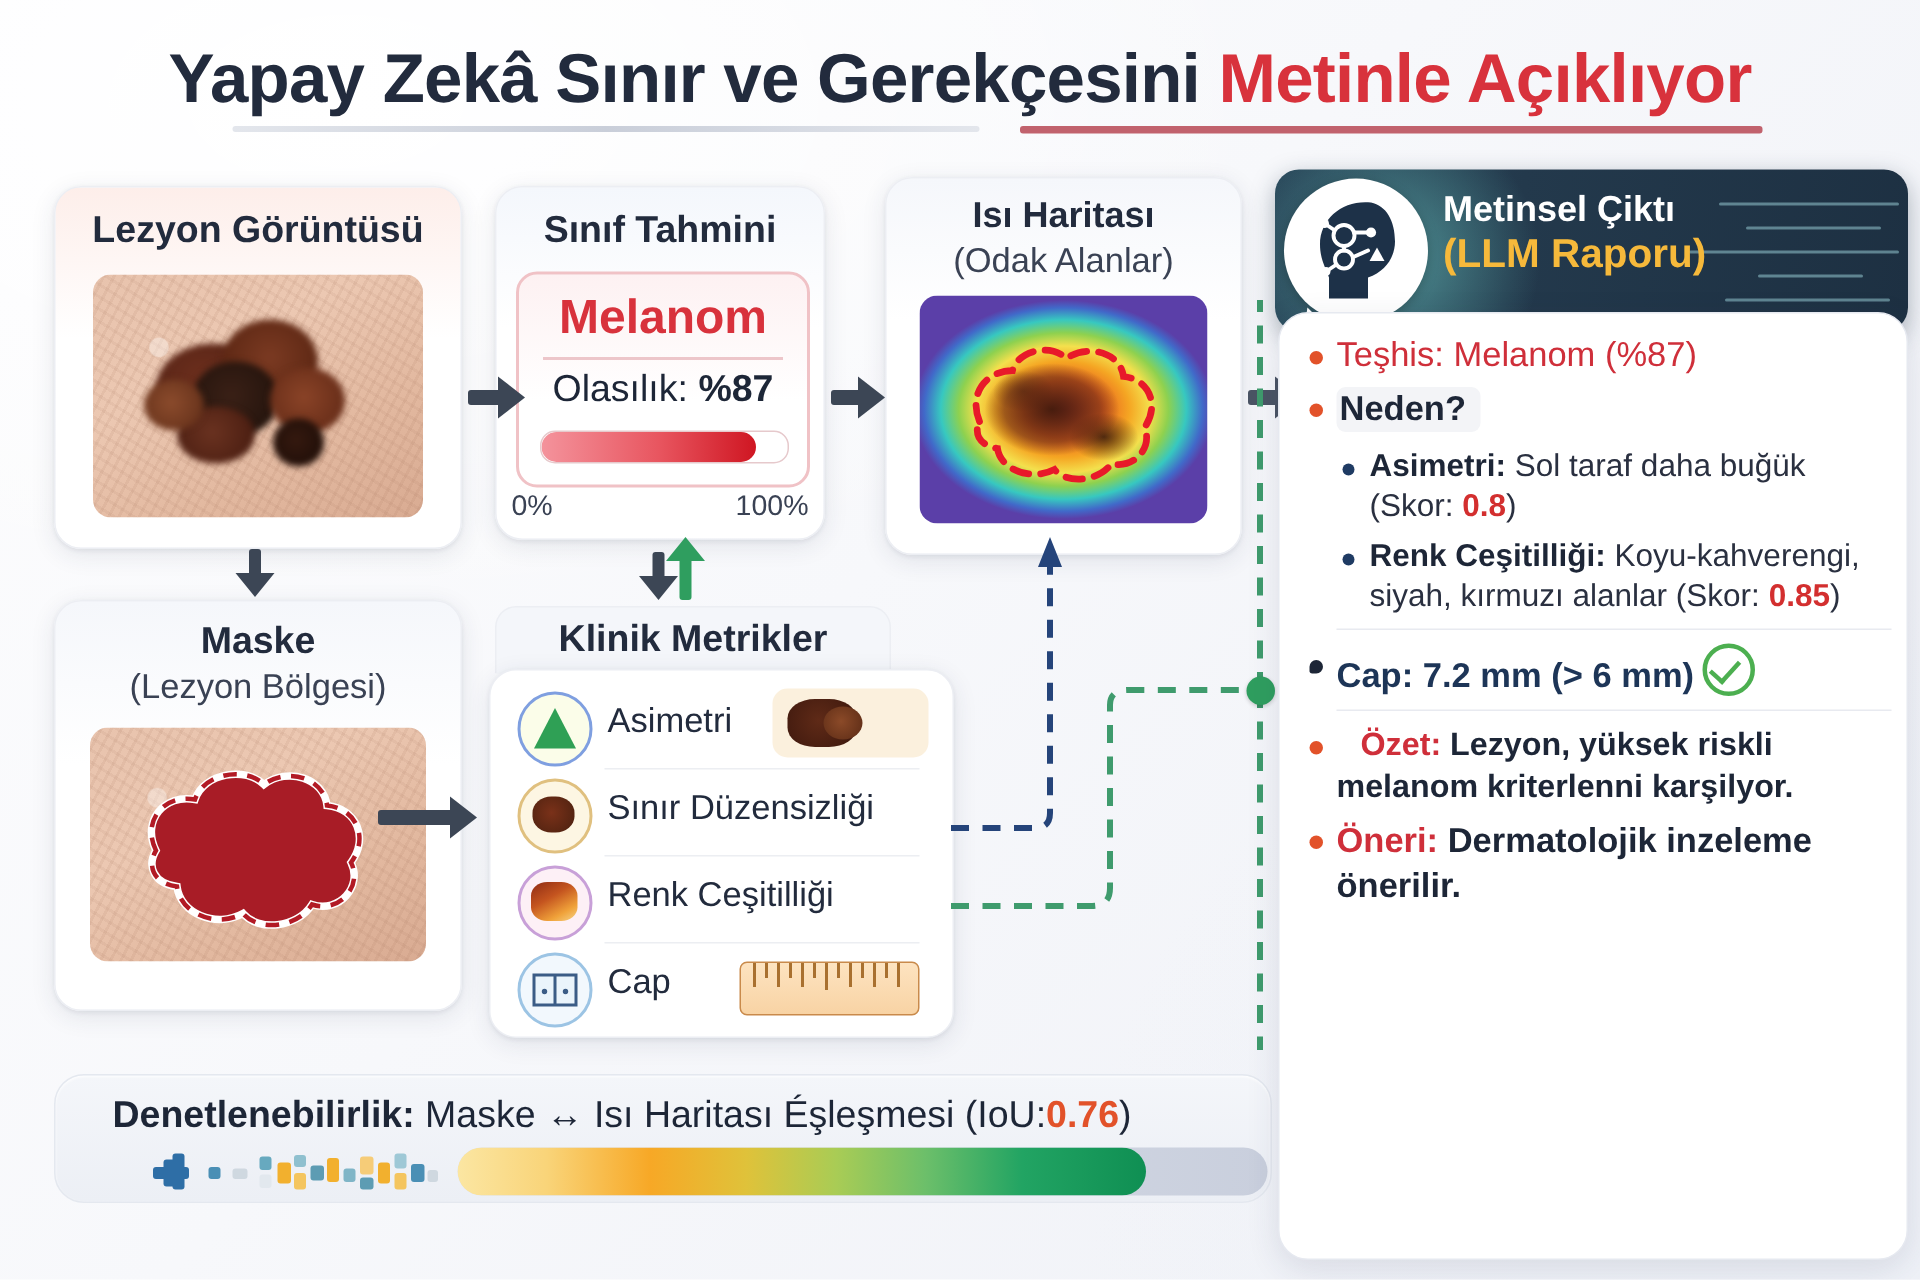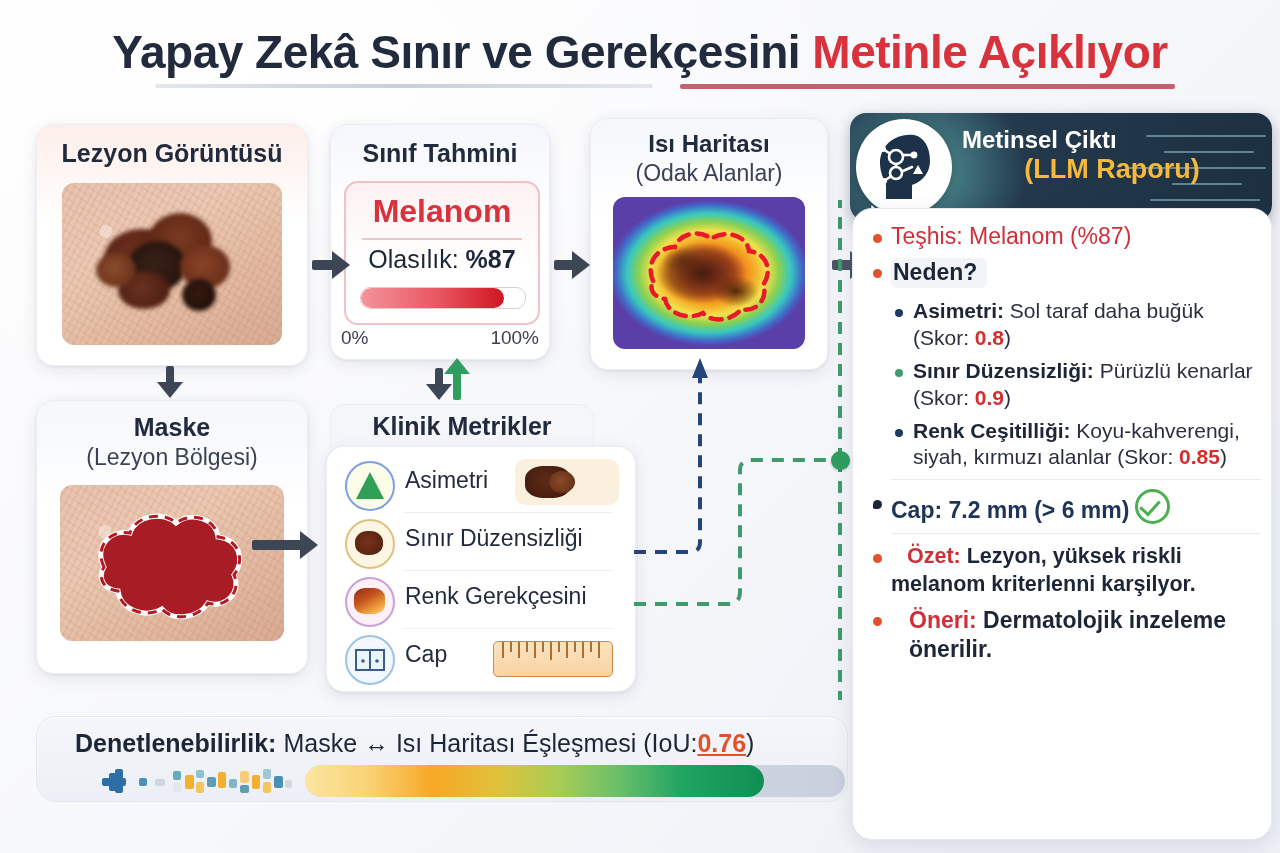--- a/index.html
+++ b/index.html
@@ -72,21 +72,21 @@
 
   
   .audit{
     position:absolute;border-radius:20px;
     background:linear-gradient(180deg,#f4f6fa 0%,#eceff5 100%);
     border:1px solid #e4e8ef;
     box-shadow:inset 0 1px 2px rgba(255,255,255,.9);
   }
   .audit-text{font-size:25px;font-weight:bold;color:#1d2637;white-space:nowrap;}
   .audit-text .lite{font-weight:normal;}
-  .audit-text .iou{color:#e2522a;font-weight:bold;text-decoration:underline;}
+  .audit-text .iou{color:#e2522a;font-weight:bold;}
 
   
   .report{
     position:absolute;left:852px;top:208px;width:418px;height:630px;
     background:#fff;border-radius:20px;border:1px solid #e6e9f0;
     box-shadow:0 6px 22px rgba(40,50,80,.12);
   }
   .report-head{
     position:absolute;left:850px;top:113px;width:422px;height:108px;border-radius:16px;
     background:linear-gradient(100deg,#2b4a5c 0%,#23394c 38%,#1d3042 100%);
@@ -102,21 +102,21 @@
     position:absolute;left:6px;top:6px;width:96px;height:96px;border-radius:50%;
     background:#fff;box-shadow:0 2px 8px rgba(0,0,0,.25);
   }
   .brain-badge:after{
     content:"";position:absolute;left:14px;bottom:-13px;width:0;height:0;
     border-left:16px solid #fff;border-top:12px solid transparent;border-bottom:10px solid transparent;
     transform:rotate(8deg);
   }
   .rh-title{position:absolute;left:112px;top:14px;width:300px;}
   .rh-l1{font-size:24px;font-weight:bold;color:#ffffff;line-height:1.12;}
-  .rh-l2{font-size:27px;font-weight:bold;color:#f6b93b;line-height:1.12;text-align:center;}
+  .rh-l2{font-size:27px;font-weight:bold;color:#f6b93b;line-height:1.12;}
 
   .bullets{position:absolute;left:16px;top:14px;width:392px;}
   .b-row{position:relative;padding-left:22px;margin-bottom:7px;}
   .b-row:before{
     content:"";position:absolute;left:4px;top:11px;width:9px;height:9px;border-radius:50%;
     background:#e2522a;
   }
   .b-row.sub{padding-left:44px;}
   .b-row.sub:before{left:26px;top:11px;width:8px;height:8px;}
   .b-row.sub.s1:before{background:#1f3b63;}
@@ -126,21 +126,21 @@
   .l-diag{font-size:23px;font-weight:normal;color:#cf2f3a;line-height:1.2;}
   .l-why{font-size:23px;font-weight:bold;color:#1d2637;line-height:1.2;
          background:#f3f4f7;display:inline-block;padding:1px 10px 2px 2px;border-radius:6px;}
   .l-sub{font-size:21px;line-height:1.26;color:#2a3040;}
   .l-sub b{color:#1d2637;}
   .score{color:#d32f2f;font-weight:bold;}
   .l-cap{font-size:23px;font-weight:bold;color:#1d3557;line-height:1.25;}
   .l-sum{font-size:21.5px;line-height:1.3;color:#1d2637;}
   .l-sum .k{color:#cf2f3a;font-weight:bold;margin-left:16px;}
   .l-sum .b{font-weight:bold;}
-  .l-rec{font-size:23px;line-height:1.3;color:#1d2637;font-weight:bold;margin-left:18px;}
+  .l-rec{font-size:23px;line-height:1.3;color:#1d2637;font-weight:bold;}
   .l-rec .k{color:#cf2f3a;}
   .divider{height:1px;background:#e8eaf0;margin:8px 0 9px 22px;}
   .check{
     display:inline-block;vertical-align:-6px;margin-left:6px;
     width:29px;height:29px;border:3px solid #4caf50;border-radius:50%;position:relative;
   }
   .check:after{
     content:"";position:absolute;left:6px;top:4px;width:9px;height:16px;
     border-right:3.5px solid #4caf50;border-bottom:3.5px solid #4caf50;
     transform:rotate(42deg);
@@ -282,21 +282,21 @@
       </div>
       <div class="m-label">Sınır Düzensizliği</div>
       <div class="m-sep"></div>
     </div>
 
     <div class="metric-row" style="top:124px;">
       <div class="m-icon" style="background:#fdf0f6;border:2px solid #c8a0d8;">
         <div style="position:absolute;left:7px;top:9px;width:31px;height:26px;border-radius:35%;
              background:linear-gradient(150deg,#8e2b14 0%,#c4541f 40%,#f0a23a 75%,#f6d48a 100%);"></div>
       </div>
-      <div class="m-label">Renk Gerekçesini</div>
+      <div class="m-label">Renk Ceşitilliği</div>
       <div class="m-sep"></div>
     </div>
 
     <div class="metric-row" style="top:182px;">
       <div class="m-icon" style="background:#f2f8fd;border:2px solid #9cc4e4;">
         <svg viewBox="0 0 46 46" style="width:100%;height:100%;">
           <rect x="9" y="13" width="28" height="20" fill="#eaf4fb" stroke="#3b5c86" stroke-width="2"></rect>
           <line x1="23" y1="13" x2="23" y2="33" stroke="#3b5c86" stroke-width="2"></line>
           <circle cx="16" cy="24" r="1.8" fill="#3b5c86"></circle>
           <circle cx="30" cy="24" r="1.8" fill="#3b5c86"></circle>
@@ -440,25 +440,20 @@
       <div class="b-row" style="margin-bottom:10px;">
         <span class="l-why">Neden?</span>
       </div>
 
       <div class="b-row sub s1">
         <div class="l-sub">
           <b>Asimetri:</b><span> Sol taraf daha buğük (Skor: </span><span class="score">0.8</span><span>)</span>
         </div>
       </div>
 
-      <div class="b-row sub s2">
-        <div class="l-sub">
-          <b>Sınır Düzensizliği:</b><span> Pürüzlü kenarlar (Skor: </span><span class="score">0.9</span><span>)</span>
-        </div>
-      </div>
 
       <div class="b-row sub s3">
         <div class="l-sub">
           <b>Renk Ceşitilliği:</b><span> Koyu-kahverengi, siyah, kırmuzı alanlar (Skor: </span><span class="score">0.85</span><span>)</span>
         </div>
       </div>
 
       <div class="divider"></div>
 
       <div class="b-row cap">

